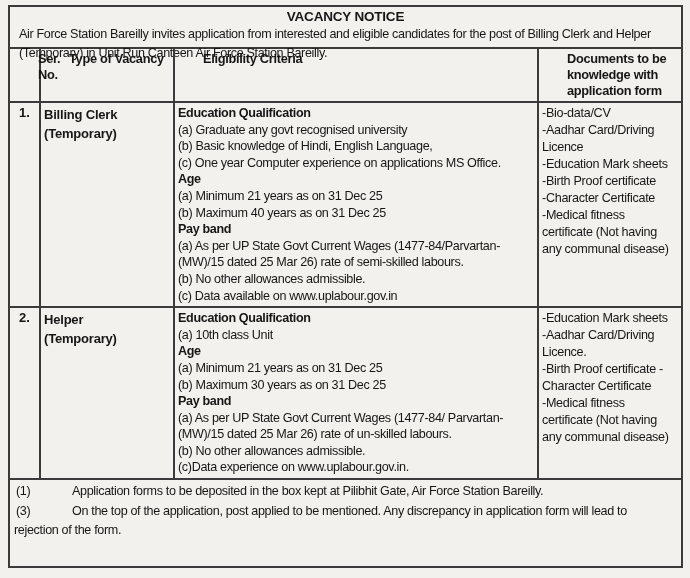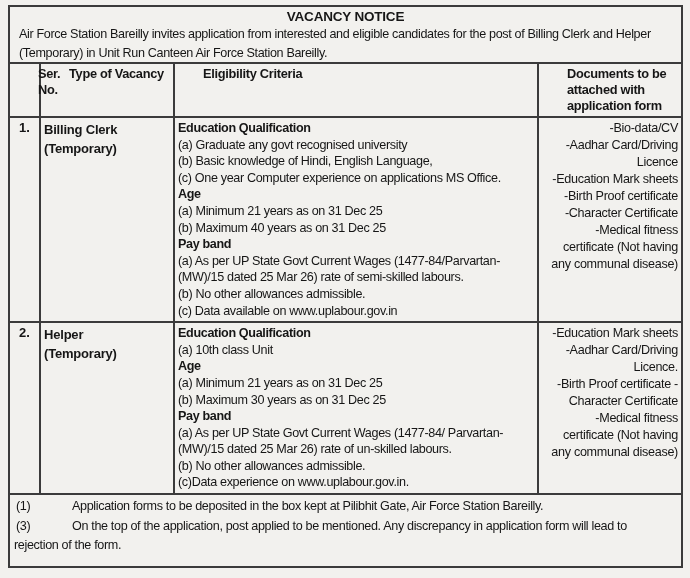--- a/index.html
+++ b/index.html
@@ -22,21 +22,21 @@
     height: 563px;
     box-sizing: border-box;
     border: 2px solid #3b3b3b;
     display: flex;
     flex-direction: column;
   }
   .title-block {
     border-bottom: 2px solid #3b3b3b;
     padding: 2px 9px 3px 9px;
     box-sizing: border-box;
-    height: 57px;
+    height: 42px;
   }
   .notice-title {
     text-align: center;
     font-weight: bold;
     font-size: 13.5px;
     letter-spacing: -0.2px;
     margin-bottom: 1px;
   }
   .notice-intro {
     font-size: 12.6px;
@@ -89,21 +89,20 @@
     padding: 3px 2px 2px 7px;
     font-size: 12.6px;
     line-height: 16.6px;
     letter-spacing: -0.35px;
   }
   td.cell-docs {
     padding: 4px 2px 2px 5px;
     font-size: 12.6px;
     line-height: 17px;
     letter-spacing: -0.3px;
-    text-align: right;
   }
   .cell-heading {
     font-weight: bold;
     text-underline-offset: 2px;
   }
   .notes {
     flex: 1;
     padding: 2px 10px 2px 4px;
     font-size: 12.6px;
     line-height: 19.5px;
@@ -132,21 +131,21 @@
       <col style="width:30px">
       <col style="width:134px">
       <col style="width:364px">
       <col style="width:143px">
     </colgroup>
     <tbody>
         <tr style="height:50px">
       <th class="h-ser">Ser. No.</th>
       <th class="h-type">Type of Vacancy</th>
       <th class="h-elig">Eligibility Criteria</th>
-      <th class="h-docs">Documents to be attached with application form</th>
+      <th class="h-docs">Documents to be knowledge with application form</th>
     </tr>
     <tr style="height:204px">
       <td class="cell-ser">1.</td>
       <td class="cell-type">
         <div>Billing Clerk</div>
         <div>(Temporary)</div>
       </td>
       <td class="cell-elig">
 
           <div class="elig-line cell-heading">Education Qualification</div>

